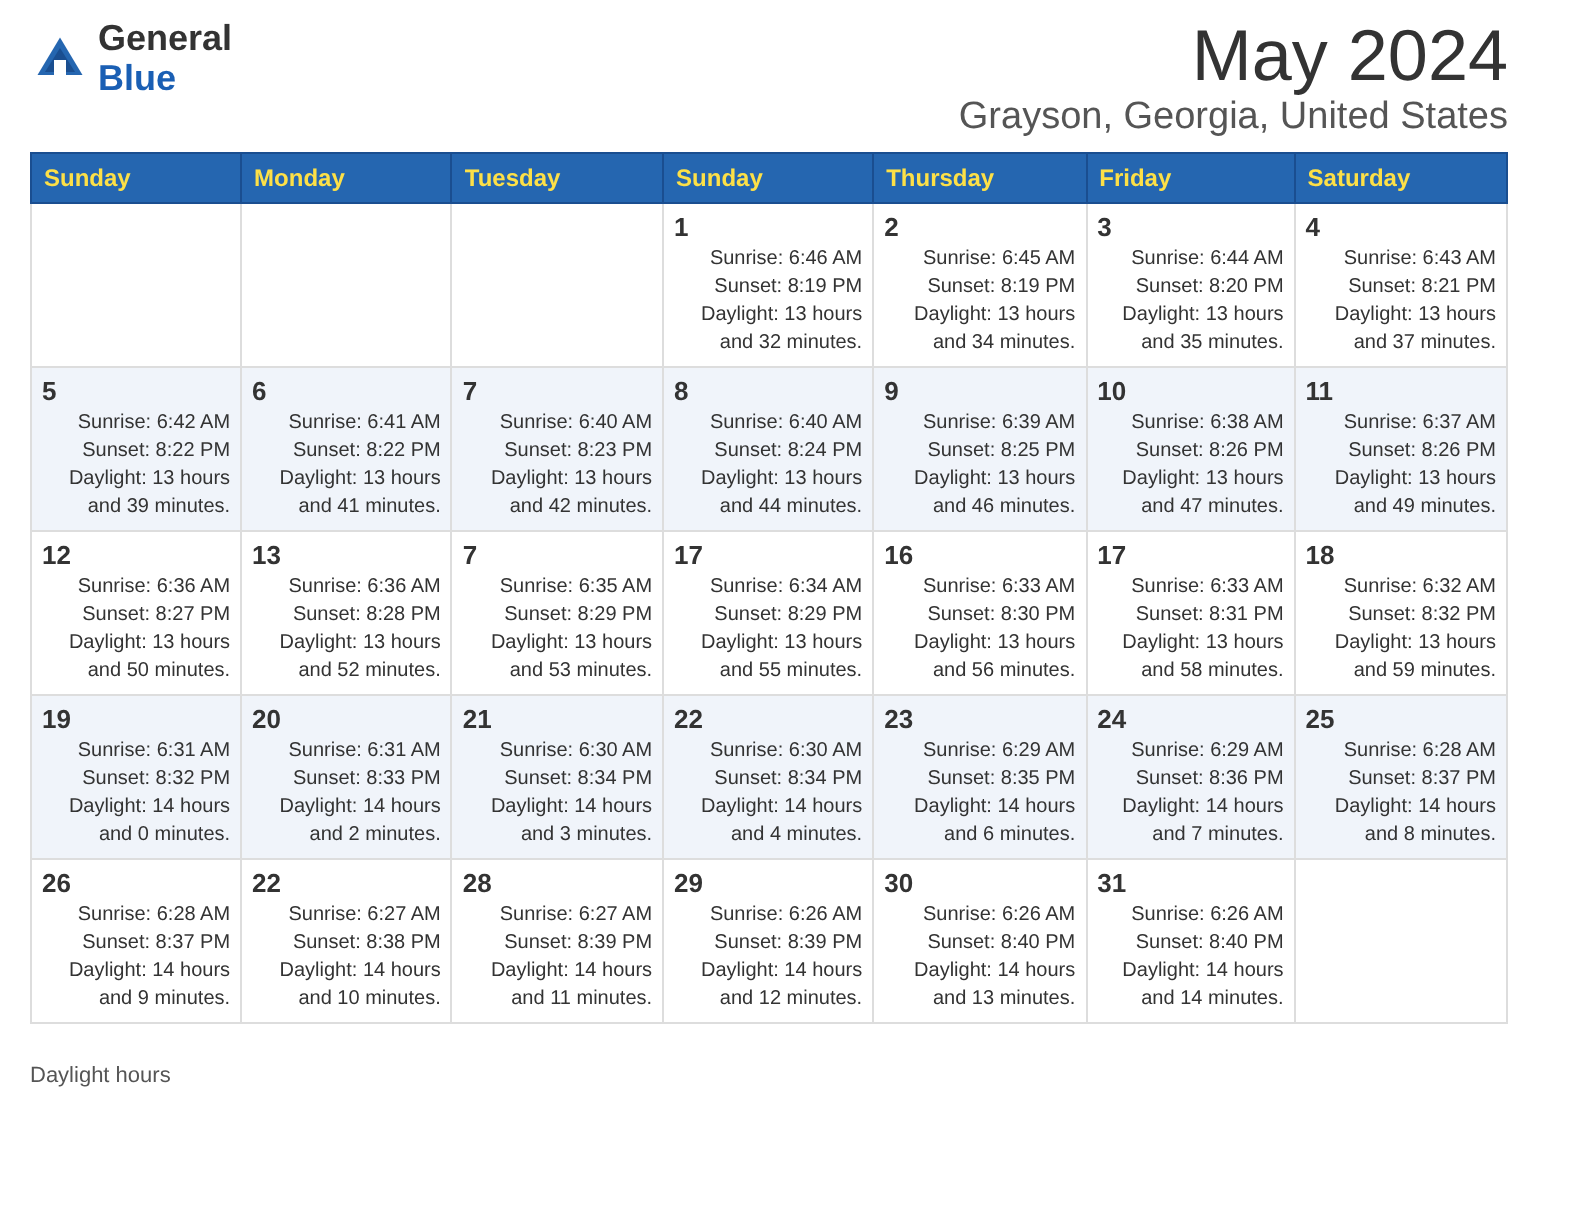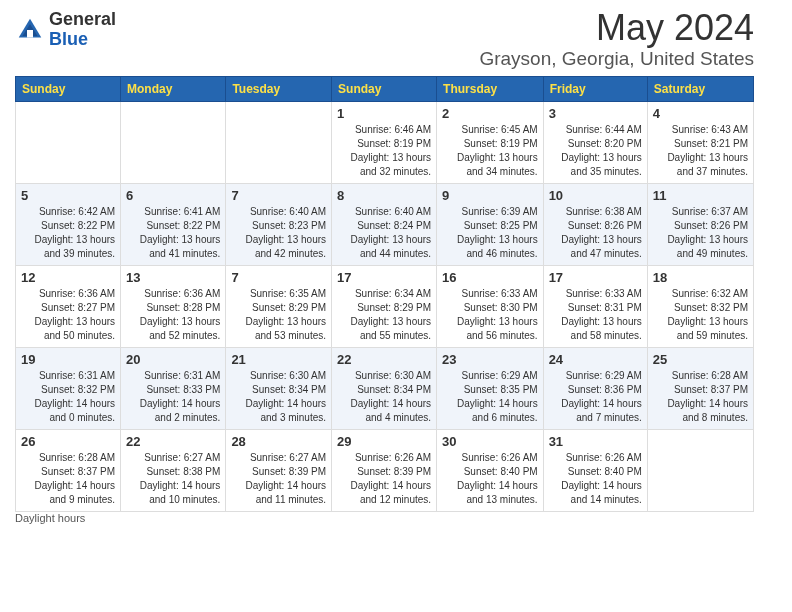--- a/index.html
+++ b/index.html
@@ -89,21 +89,21 @@
     .day-info {
       font-size: 10px;
       color: #333;
       line-height: 1.4;
       text-align: right;
     }
     .empty-cell {
       background: #fff !important;
     }
     .footer {
-      margin-top: 0;
+      margin-top: 20px;
       font-size: 11px;
       color: #555;
     }
   </style>
 </head>
 <body>
 
 <div class="page">
   <div class="header">
     <div class="logo">

